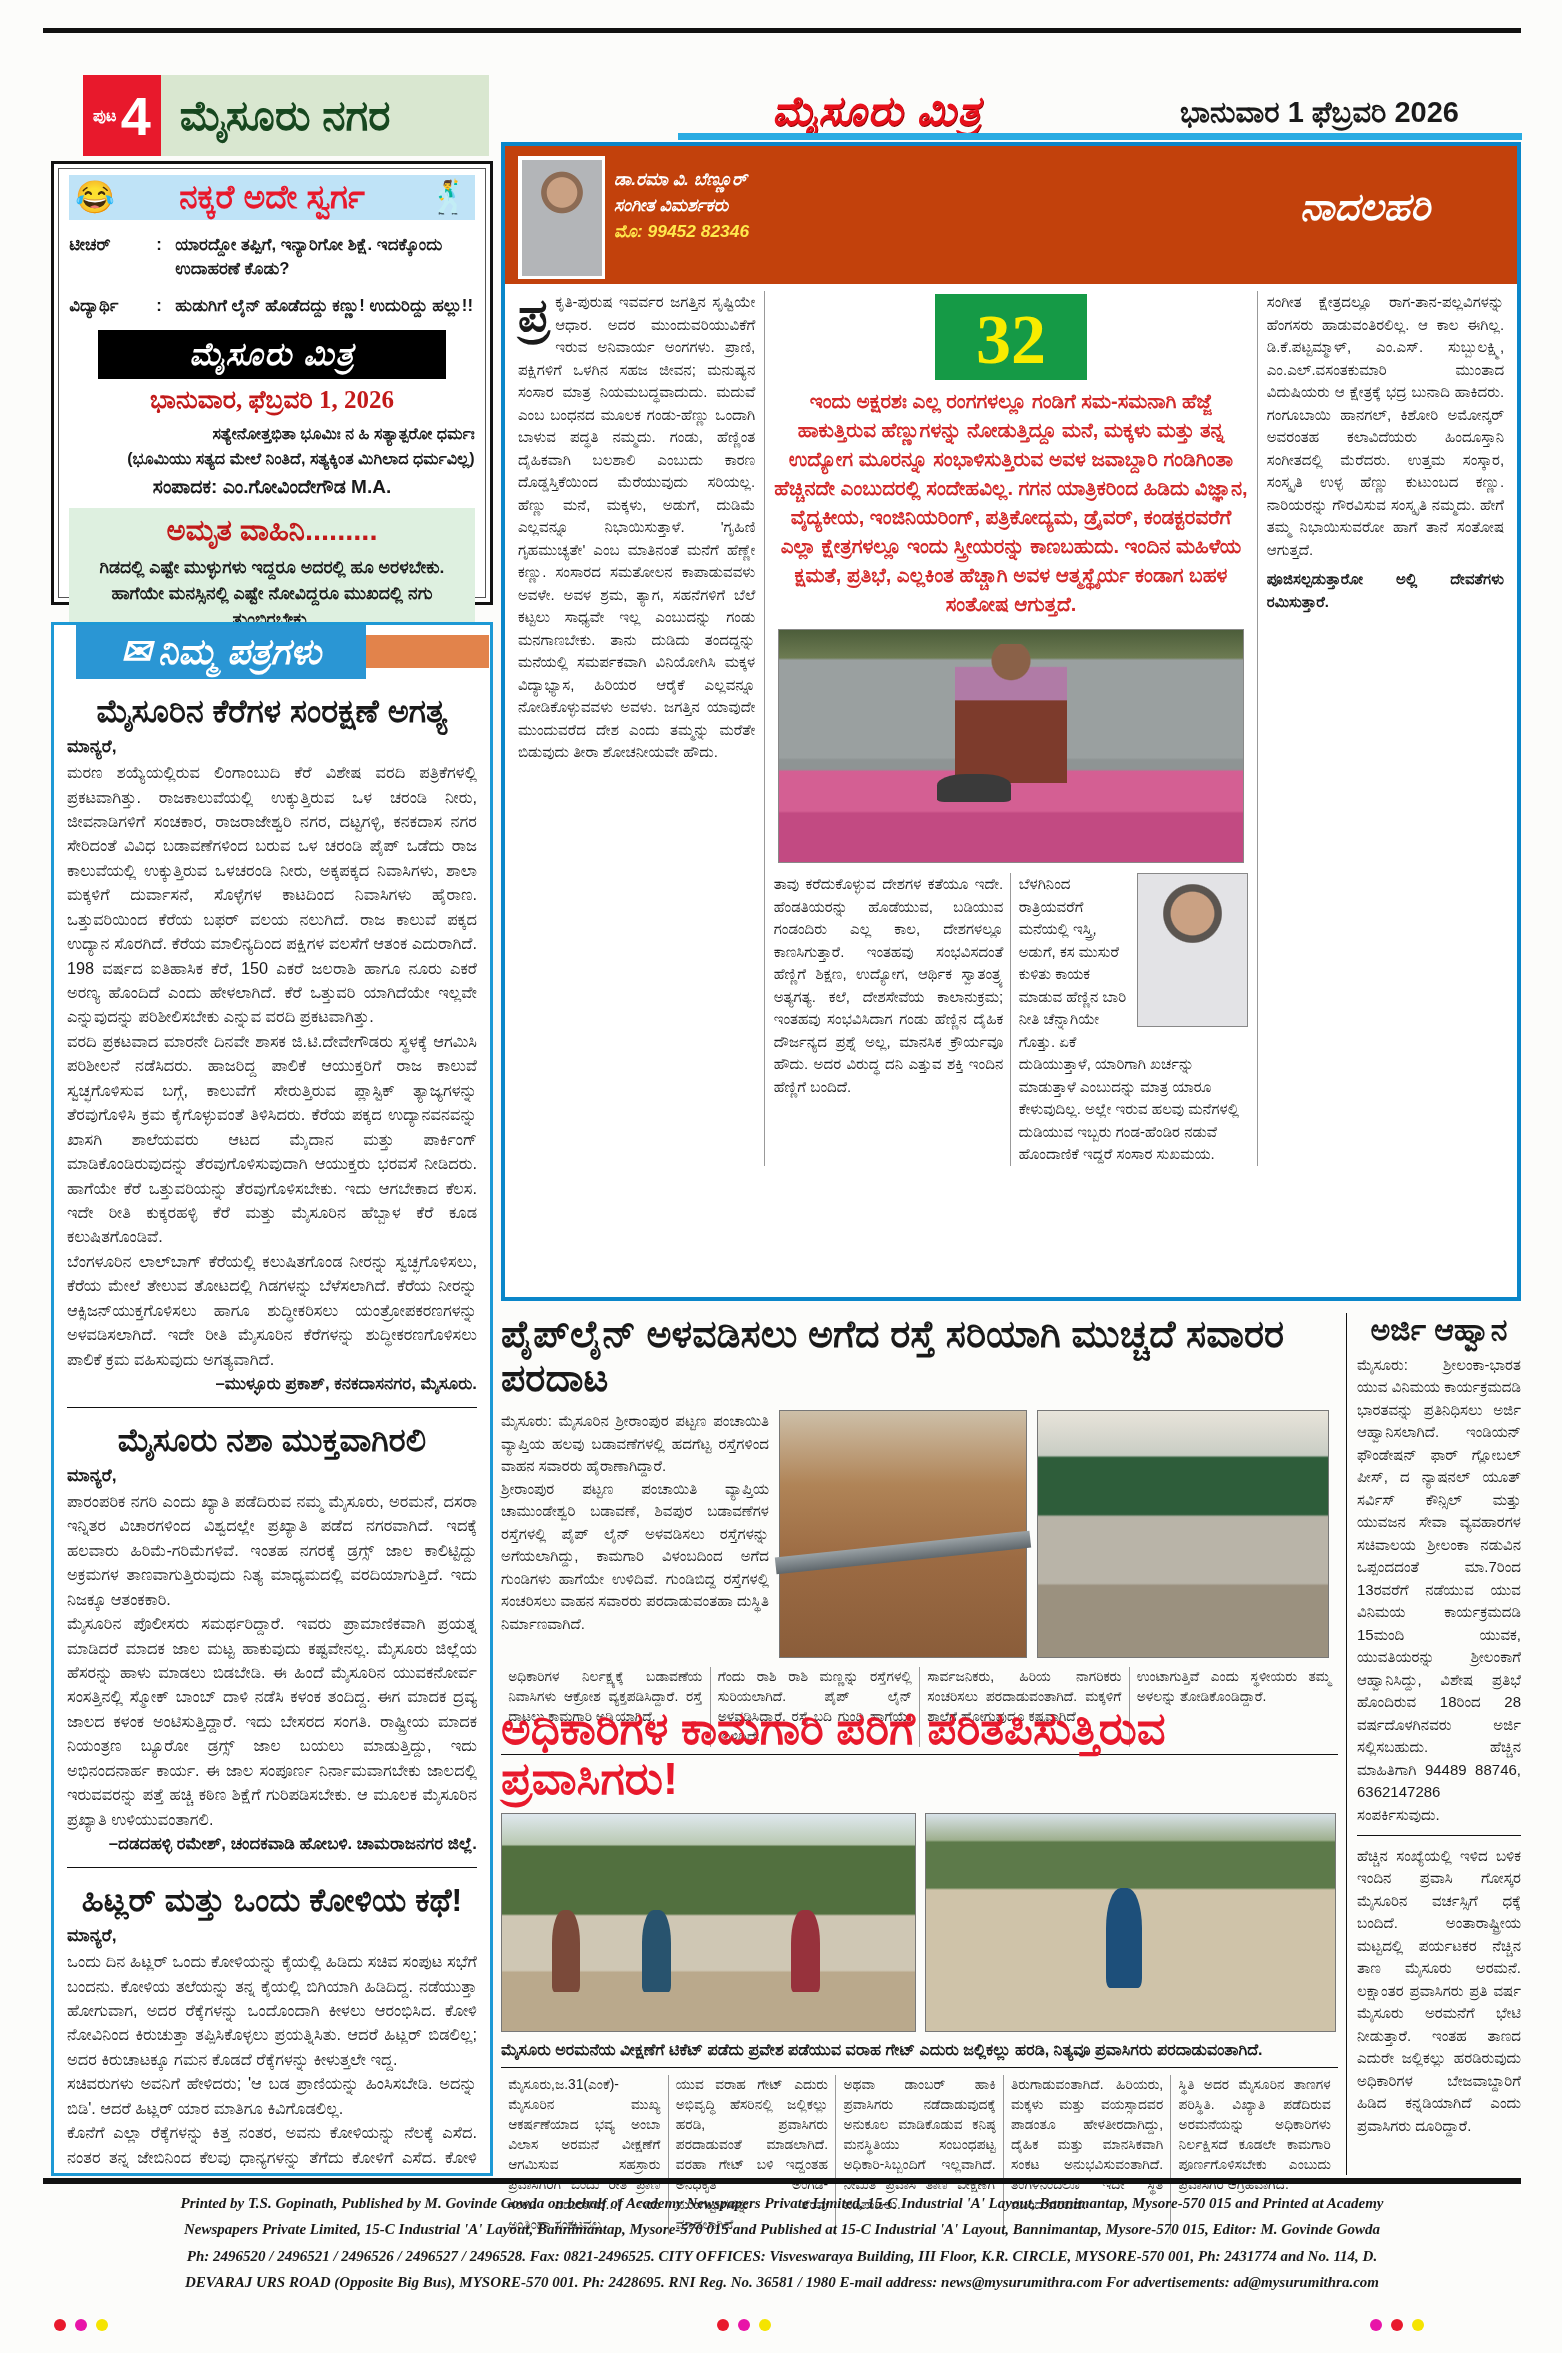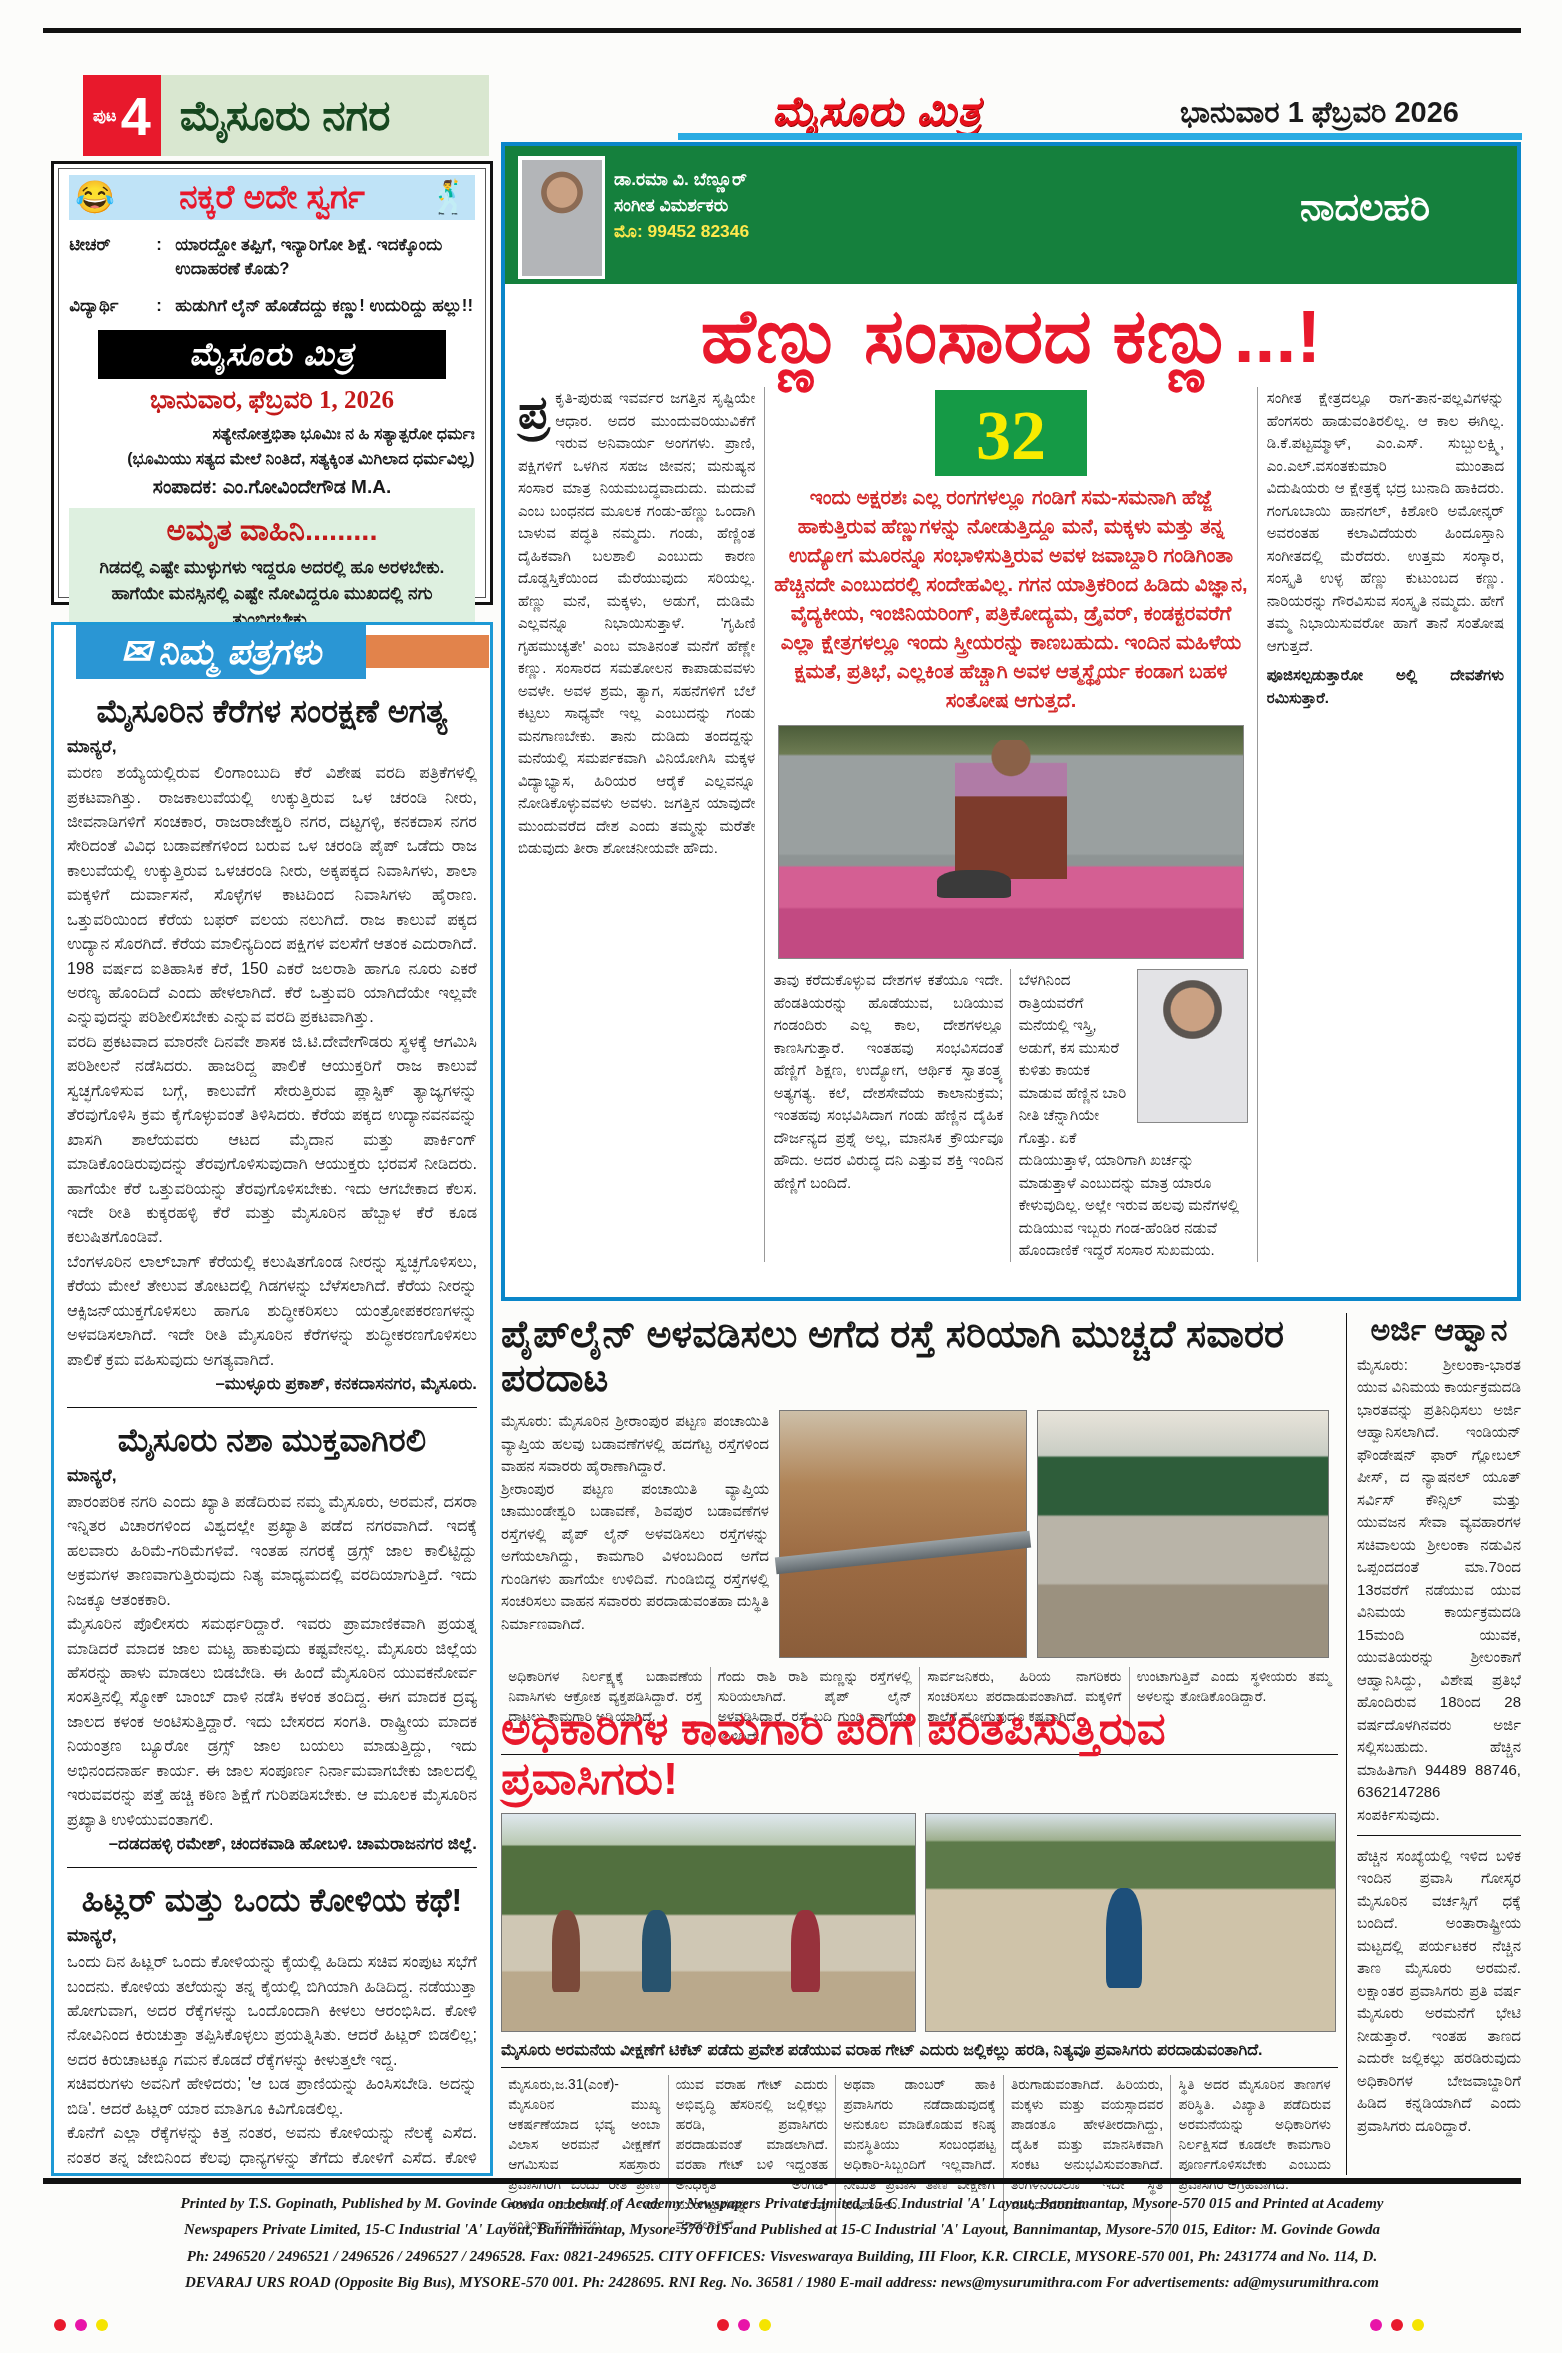--- a/index.html
+++ b/index.html
@@ -48,21 +48,21 @@
                color:#fff;font-size:36px;font-weight:800;font-style:italic;display:flex;align-items:center;
                justify-content:center;gap:7.2px;}
   .lhead .orange{position:absolute;left:312px;top:10px;width:123px;height:33px;background:#e2834b;}
   .ltitle{font-size:32px;font-weight:800;text-align:center;line-height:1.2;margin-top:13px;}
   .lsal{font-size:17.4px;font-weight:700;margin-top:5.8px;}
   .lbody{font-size:16.3px;line-height:1.5;margin-top:2.9px;}
   .lsig{font-size:16.7px;font-weight:800;text-align:right;margin-top:2.9px;}
   .ldiv{border-top:1.4px solid #111;margin:13px 0 2.9px 0;}
   
   .mainbox{border:4.3px solid #0a86c9;background:#fff;}
-  .blueband{background:#15803d;position:relative;height:138px;}
+  .blueband{background:#c2410c;position:relative;height:138px;font-style:italic;}
   .authphoto{position:absolute;left:13px;top:10px;width:80px;height:116px;background:#fff;padding:3.6px;}
   .authphoto .img{width:100%;height:100%;background:
      radial-gradient(circle at 50% 28%,#caa183 16%,#8c6b54 17% 22%,#b3b5b8 23% 60%,#b3b5b8 60%),
      linear-gradient(180deg,#c9c9cc 55%,#c2485f 56%);}
   .byline{position:absolute;left:109px;top:20px;color:#fff;font-size:17.4px;font-weight:700;line-height:1.5;}
   .byline .ph{color:#ffe94d;}
   .colname{position:absolute;right:87px;top:40px;color:#fff;font-size:38px;font-weight:800;}
   .bigheadline{color:#e8192c;font-size:75px;font-weight:800;text-align:center;line-height:1.05;
                padding:13px 0 4.3px 0;}
   .mbody{display:flex;gap:0;padding:7.2px 10px 10px 10px;}
@@ -211,21 +211,20 @@
       <div class="authphoto">
           <div class="img"></div>
         </div>
       <div class="byline">
         <div>ಡಾ.ರಮಾ ವಿ. ಬೆಣ್ಣೂರ್</div>
         <div>ಸಂಗೀತ ವಿಮರ್ಶಕರು</div>
         <div class="ph">ಮೊ: 99452 82346</div>
       </div>
       <div class="colname">ನಾದಲಹರಿ</div>
     </div>
-    <div class="bigheadline">ಹೆಣ್ಣು ಸಂಸಾರದ ಕಣ್ಣು...!</div>
     <div class="mbody">
       <div class="mcol jtxt" style="width:239px;padding:0 8.7px 0 2.9px;">
         <span class="dropcap">ಪ್ರ</span><span>ಕೃತಿ-ಪುರುಷ ಇವರ್ವರ ಜಗತ್ತಿನ ಸೃಷ್ಟಿಯೇ ಆಧಾರ. ಅದರ ಮುಂದುವರಿಯುವಿಕೆಗೆ ಇರುವ ಅನಿವಾರ್ಯ ಅಂಗಗಳು. ಪ್ರಾಣಿ, ಪಕ್ಷಿಗಳಿಗೆ ಒಳಗಿನ ಸಹಜ ಜೀವನ; ಮನುಷ್ಯನ ಸಂಸಾರ ಮಾತ್ರ ನಿಯಮಬದ್ಧವಾದುದು. ಮದುವೆ ಎಂಬ ಬಂಧನದ ಮೂಲಕ ಗಂಡು-ಹೆಣ್ಣು ಒಂದಾಗಿ ಬಾಳುವ ಪದ್ಧತಿ ನಮ್ಮದು. ಗಂಡು, ಹೆಣ್ಣಿಂತ ದೈಹಿಕವಾಗಿ ಬಲಶಾಲಿ ಎಂಬುದು ಕಾರಣ ದೊಡ್ಡಸ್ತಿಕೆಯಿಂದ ಮೆರೆಯುವುದು ಸರಿಯಲ್ಲ. ಹೆಣ್ಣು ಮನೆ, ಮಕ್ಕಳು, ಅಡುಗೆ, ದುಡಿಮೆ ಎಲ್ಲವನ್ನೂ ನಿಭಾಯಿಸುತ್ತಾಳೆ. 'ಗೃಹಿಣಿ ಗೃಹಮುಚ್ಯತೇ' ಎಂಬ ಮಾತಿನಂತೆ ಮನೆಗೆ ಹೆಣ್ಣೇ ಕಣ್ಣು. ಸಂಸಾರದ ಸಮತೋಲನ ಕಾಪಾಡುವವಳು ಅವಳೇ. ಅವಳ ಶ್ರಮ, ತ್ಯಾಗ, ಸಹನೆಗಳಿಗೆ ಬೆಲೆ ಕಟ್ಟಲು ಸಾಧ್ಯವೇ ಇಲ್ಲ ಎಂಬುದನ್ನು ಗಂಡು ಮನಗಾಣಬೇಕು. ತಾನು ದುಡಿದು ತಂದದ್ದನ್ನು ಮನೆಯಲ್ಲಿ ಸಮರ್ಪಕವಾಗಿ ವಿನಿಯೋಗಿಸಿ ಮಕ್ಕಳ ವಿದ್ಯಾಭ್ಯಾಸ, ಹಿರಿಯರ ಆರೈಕೆ ಎಲ್ಲವನ್ನೂ ನೋಡಿಕೊಳ್ಳುವವಳು ಅವಳು. ಜಗತ್ತಿನ ಯಾವುದೇ ಮುಂದುವರೆದ ದೇಶ ಎಂದು ತಮ್ಮನ್ನು ಮರೆತೇ ಬಿಡುವುದು ತೀರಾ ಶೋಚನೀಯವೇ ಹೌದು.</span>
       </div>
       <div class="mcol" style="width:478px;padding:0 8.7px;">
         <div class="quoteicon">32</div>
         <div class="quotetext">ಇಂದು ಅಕ್ಷರಶಃ ಎಲ್ಲ ರಂಗಗಳಲ್ಲೂ ಗಂಡಿಗೆ ಸಮ-ಸಮನಾಗಿ ಹೆಜ್ಜೆ ಹಾಕುತ್ತಿರುವ ಹೆಣ್ಣುಗಳನ್ನು ನೋಡುತ್ತಿದ್ದೂ ಮನೆ, ಮಕ್ಕಳು ಮತ್ತು ತನ್ನ ಉದ್ಯೋಗ ಮೂರನ್ನೂ ಸಂಭಾಳಿಸುತ್ತಿರುವ ಅವಳ ಜವಾಬ್ದಾರಿ ಗಂಡಿಗಿಂತಾ ಹೆಚ್ಚಿನದೇ ಎಂಬುದರಲ್ಲಿ ಸಂದೇಹವಿಲ್ಲ. ಗಗನ ಯಾತ್ರಿಕರಿಂದ ಹಿಡಿದು ವಿಜ್ಞಾನ, ವೈದ್ಯಕೀಯ, ಇಂಜಿನಿಯರಿಂಗ್, ಪತ್ರಿಕೋದ್ಯಮ, ಡ್ರೈವರ್, ಕಂಡಕ್ಟರವರೆಗೆ ಎಲ್ಲಾ ಕ್ಷೇತ್ರಗಳಲ್ಲೂ ಇಂದು ಸ್ತ್ರೀಯರನ್ನು ಕಾಣಬಹುದು. ಇಂದಿನ ಮಹಿಳೆಯ ಕ್ಷಮತೆ, ಪ್ರತಿಭೆ, ಎಲ್ಲಕಿಂತ ಹೆಚ್ಚಾಗಿ ಅವಳ ಆತ್ಮಸ್ಥೈರ್ಯ ಕಂಡಾಗ ಬಹಳ ಸಂತೋಷ ಆಗುತ್ತದೆ.</div>
         <div class="photoiron">
           <div class="fig"></div>
           <div class="iron"></div>

